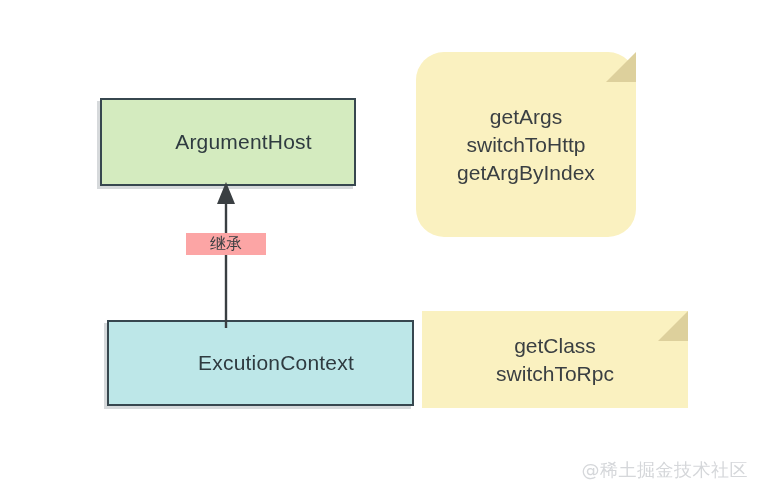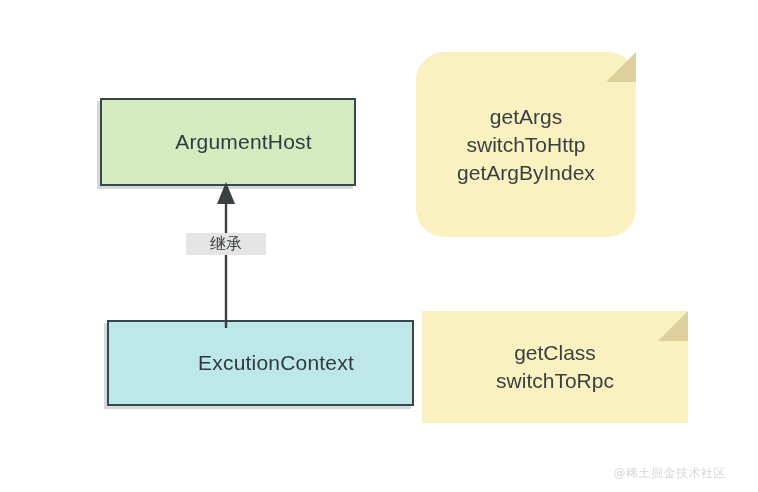--- a/index.html
+++ b/index.html
@@ -64,21 +64,21 @@
   }
   #inheritance-label {
     position: absolute;
     left: 186px;
     top: 233px;
     width: 80px;
     text-align: center;
     font-size: 16px;
     color: #3a3f42;
     font-family: "DejaVu Sans", "Liberation Sans", sans-serif;
-    background: #e5e5e5;
+    background: #fca5a5;
     line-height: 22px;
   }
 
   
   .note {
     position: absolute;
     box-sizing: border-box;
     background: #faf1c0;
     display: flex;
     flex-direction: column;
@@ -107,30 +107,30 @@
     left: 416px;
     top: 52px;
     width: 220px;
     height: 185px;
     border-radius: 28px;
   }
   #note-excution-context-methods {
     left: 422px;
     top: 311px;
     width: 266px;
-    height: 112px;
+    height: 97px;
     justify-content: center;
   }
 
   
   #watermark {
     position: absolute;
-    right: 32px;
+    right: 10px;
     bottom: 10px;
-    font-size: 12px;
+    font-size: 18px;
     color: #d5d7da;
     font-family: "DejaVu Sans", "Liberation Sans", sans-serif;
     letter-spacing: 0.5px;
     user-select: none;
   }
 </style>
 </head>
 <body>
 
 <div id="canvas">

